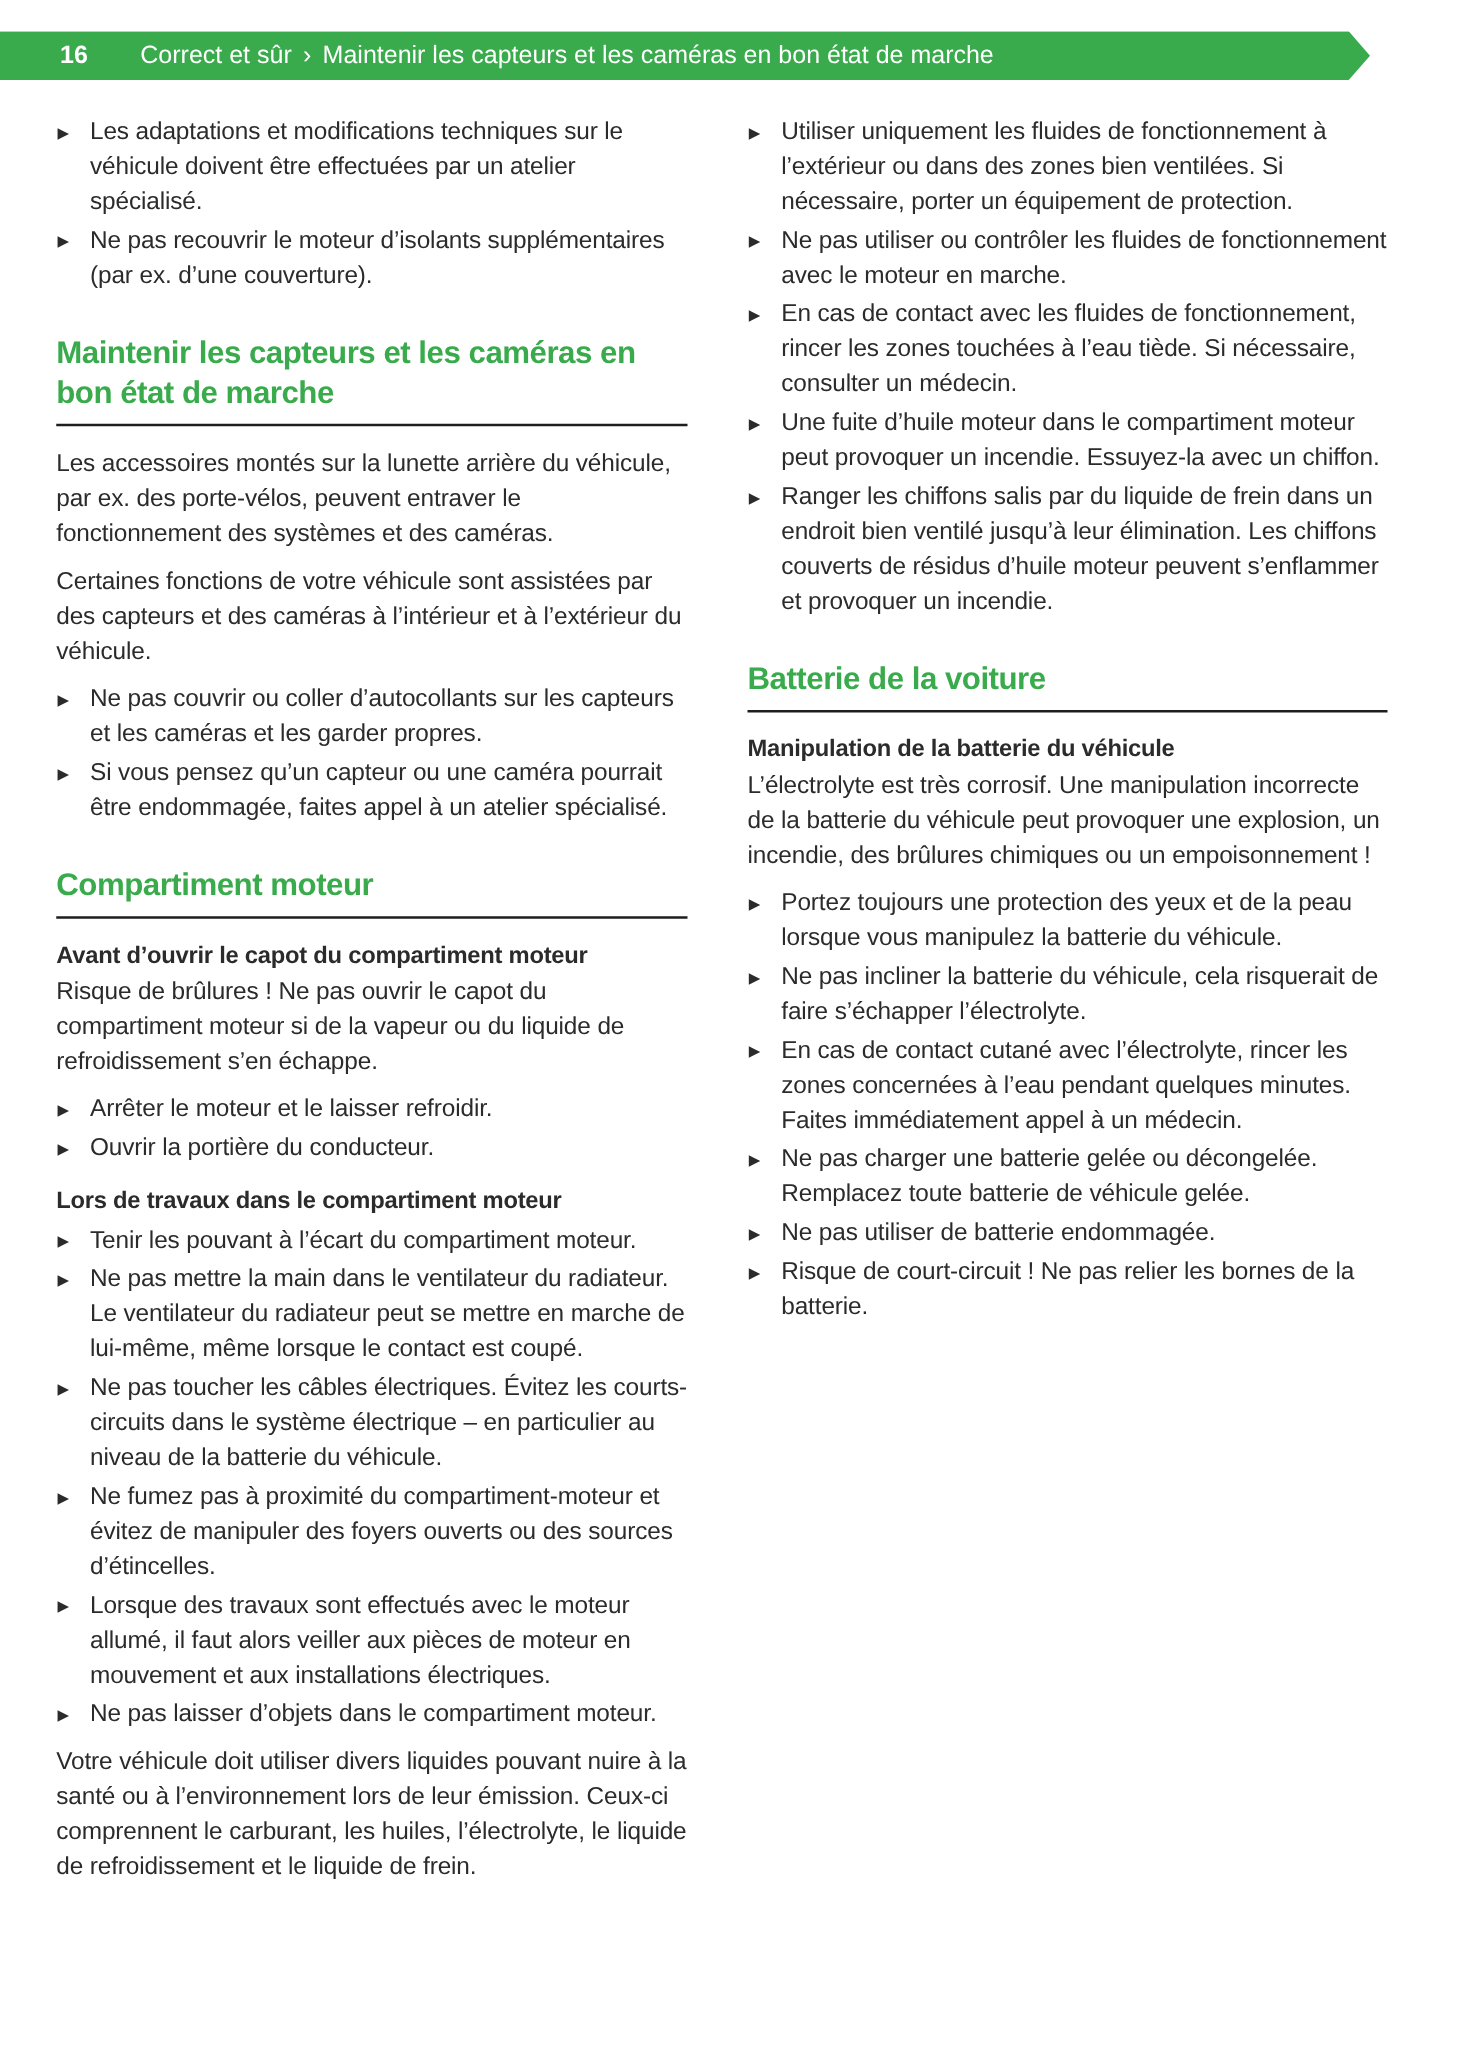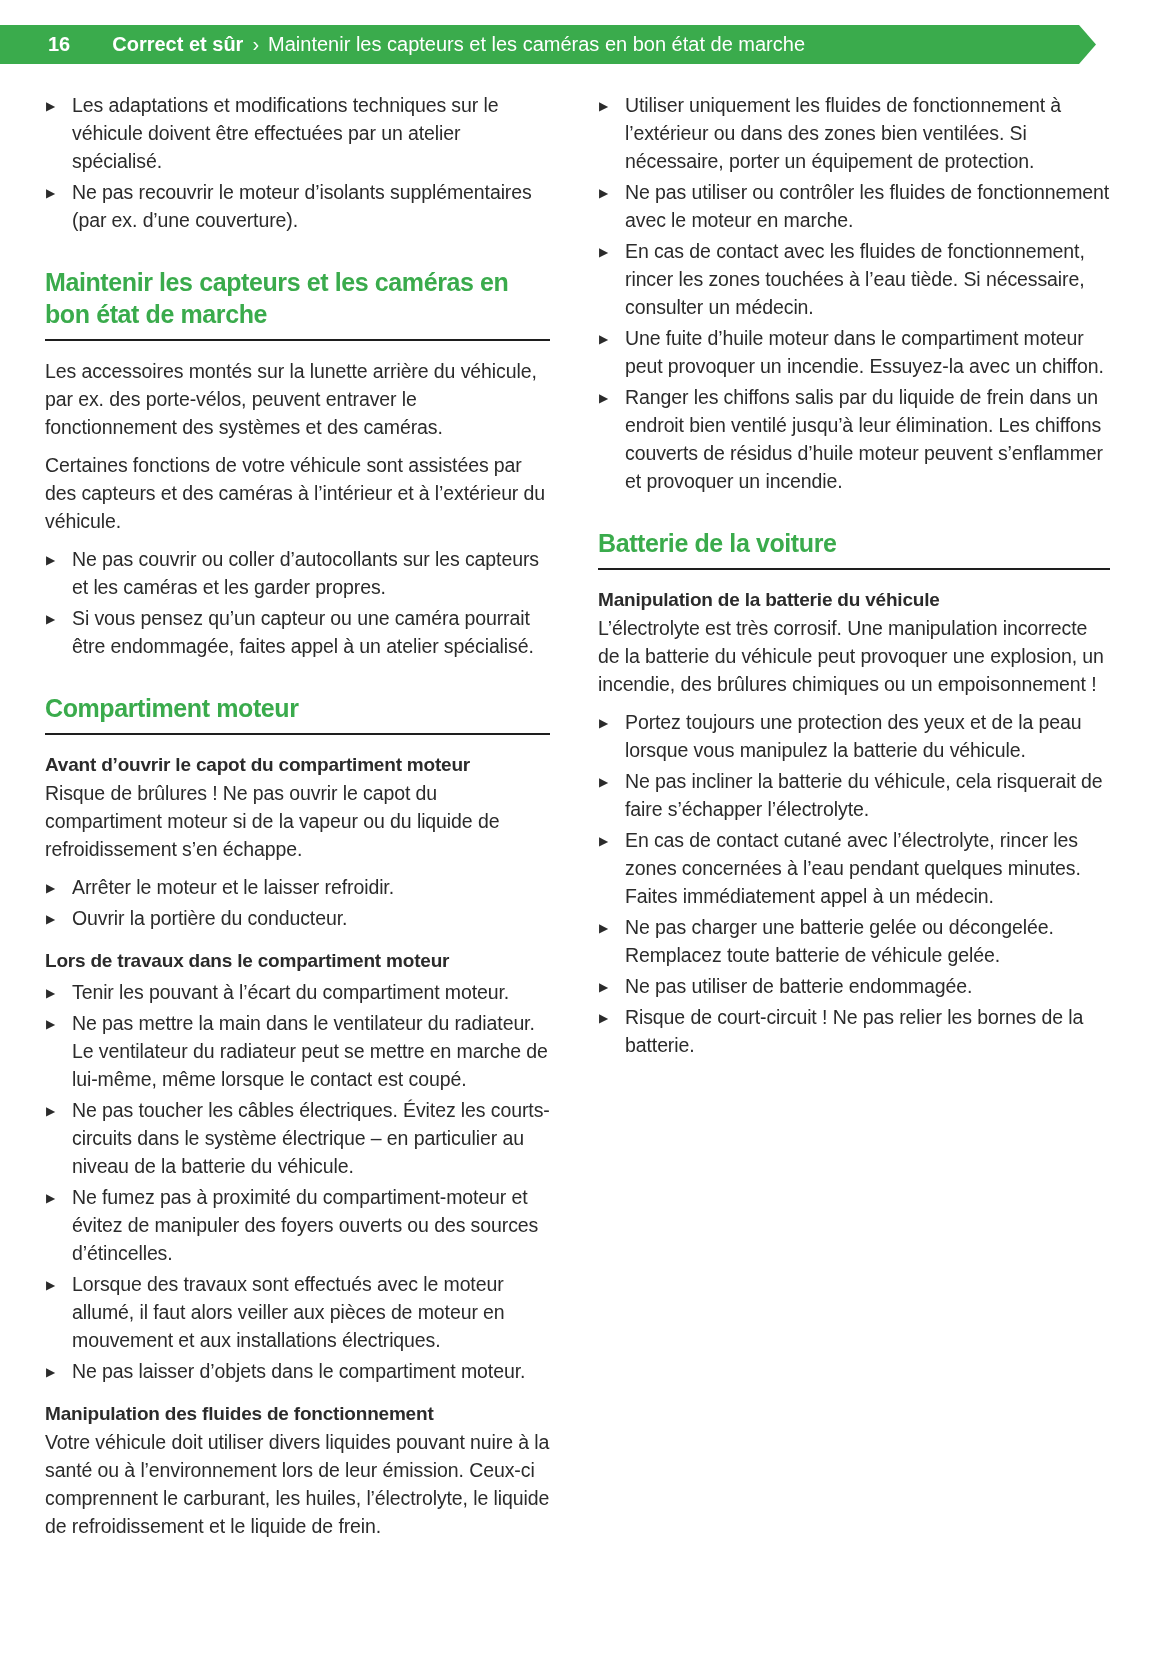--- a/index.html
+++ b/index.html
@@ -27,21 +27,21 @@
     width: 1096px;
     height: 39px;
     background: var(--accent);
     color: var(--header-text);
     display: flex;
     align-items: center;
     font-size: 20px;
     clip-path: polygon(0 0, calc(100% - 17px) 0, 100% 50%, calc(100% - 17px) 100%, 0 100%);
   }
   .header-bar .num { font-weight: bold; margin-left: 48px; }
-  .header-bar .section { font-weight: bold; margin-left: 42px; }
+  .header-bar .section { font-weight: normal; margin-left: 42px; }
   .header-bar .sep { margin: 0 9px; font-weight: normal; }
   .header-bar .subtitle { font-weight: normal; }
   .columns {
     position: absolute;
     top: 88px;
     left: 45px;
     display: flex;
     gap: 48px;
     align-items: flex-start;
   }
@@ -128,21 +128,20 @@
         </ul>
         <h3 class="sub-heading">Lors de travaux dans le compartiment moteur</h3>
         <ul class="bullets">
           <li><span class="tri">▶</span><span>Tenir les pouvant à l’écart du compartiment moteur.</span></li>
           <li><span class="tri">▶</span><span>Ne pas mettre la main dans le ventilateur du radiateur. Le ventilateur du radiateur peut se mettre en marche de lui-même, même lorsque le contact est coupé.</span></li>
           <li><span class="tri">▶</span><span>Ne pas toucher les câbles électriques. Évitez les courts-circuits dans le système électrique – en particulier au niveau de la batterie du véhicule.</span></li>
           <li><span class="tri">▶</span><span>Ne fumez pas à proximité du compartiment-moteur et évitez de manipuler des foyers ouverts ou des sources d’étincelles.</span></li>
           <li><span class="tri">▶</span><span>Lorsque des travaux sont effectués avec le moteur allumé, il faut alors veiller aux pièces de moteur en mouvement et aux installations électriques.</span></li>
           <li><span class="tri">▶</span><span>Ne pas laisser d’objets dans le compartiment moteur.</span></li>
         </ul>
-        <h3 class="sub-heading">Manipulation des fluides de fonctionnement</h3>
         <p class="paragraph">Votre véhicule doit utiliser divers liquides pouvant nuire à la santé ou à l’environnement lors de leur émission. Ceux-ci comprennent le carburant, les huiles, l’électrolyte, le liquide de refroidissement et le liquide de frein.</p>
       </div>
     <div class="col right">
         <ul class="bullets">
           <li><span class="tri">▶</span><span>Utiliser uniquement les fluides de fonctionnement à l’extérieur ou dans des zones bien ventilées. Si nécessaire, porter un équipement de protection.</span></li>
           <li><span class="tri">▶</span><span>Ne pas utiliser ou contrôler les fluides de fonctionnement avec le moteur en marche.</span></li>
           <li><span class="tri">▶</span><span>En cas de contact avec les fluides de fonctionnement, rincer les zones touchées à l’eau tiède. Si nécessaire, consulter un médecin.</span></li>
           <li><span class="tri">▶</span><span>Une fuite d’huile moteur dans le compartiment moteur peut provoquer un incendie. Essuyez-la avec un chiffon.</span></li>
           <li><span class="tri">▶</span><span>Ranger les chiffons salis par du liquide de frein dans un endroit bien ventilé jusqu’à leur élimination. Les chiffons couverts de résidus d’huile moteur peuvent s’enflammer et provoquer un incendie.</span></li>
         </ul>

